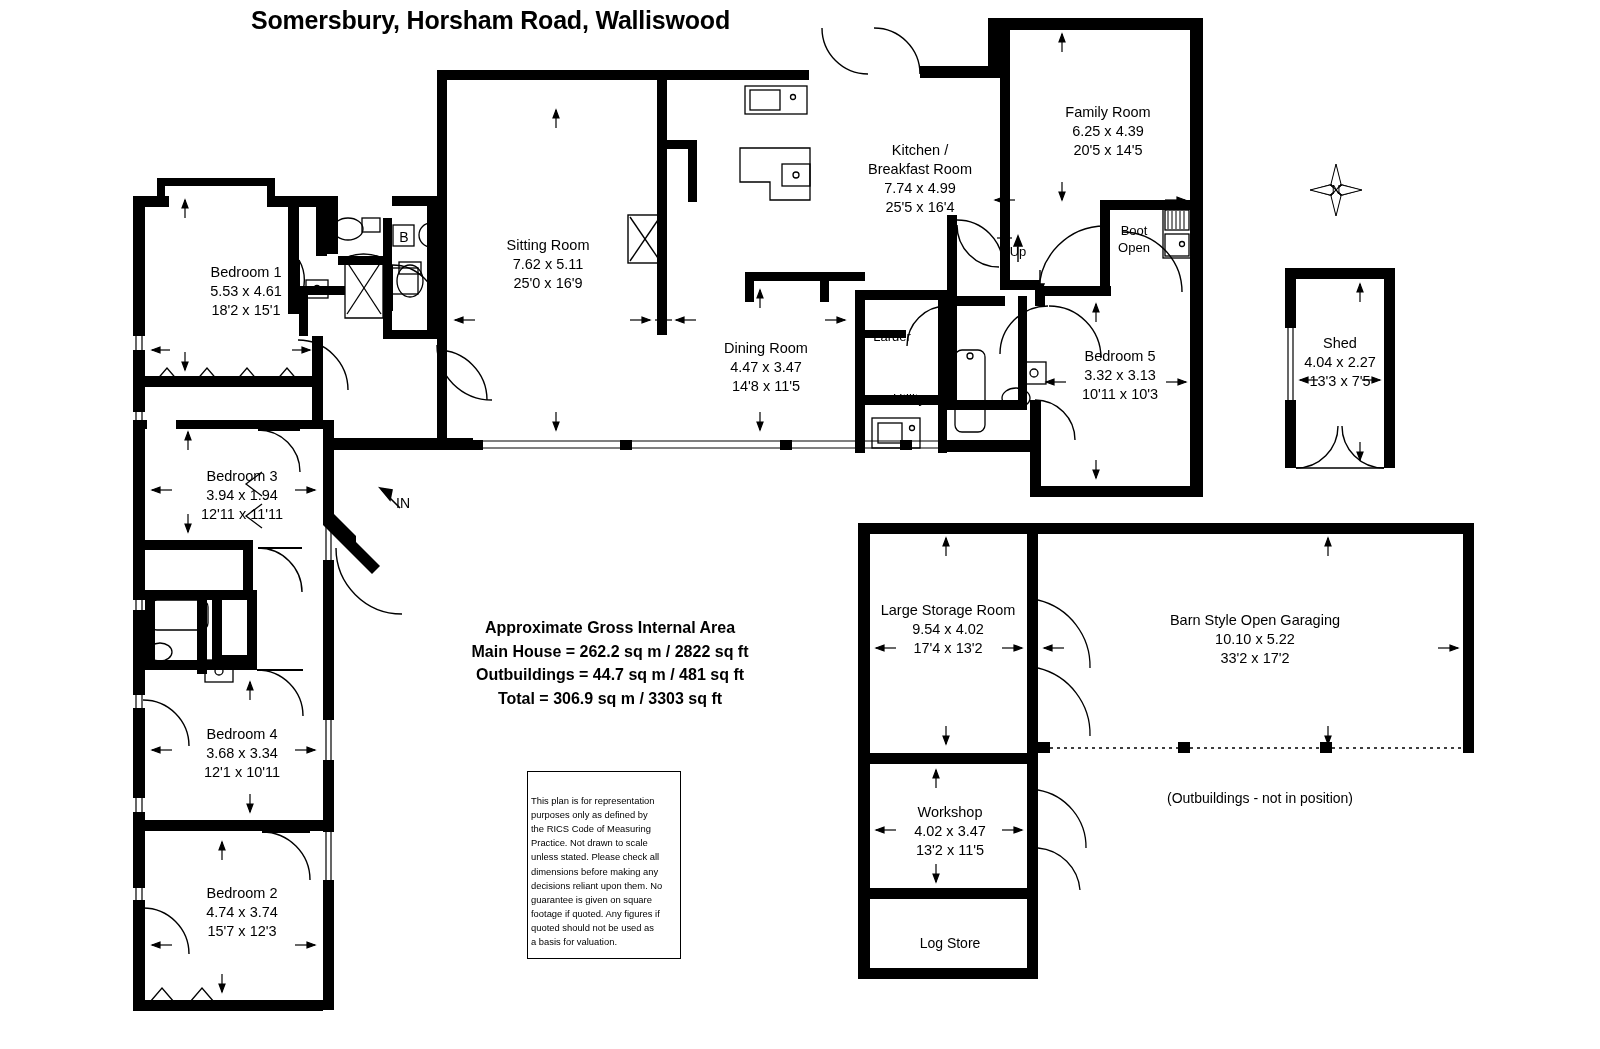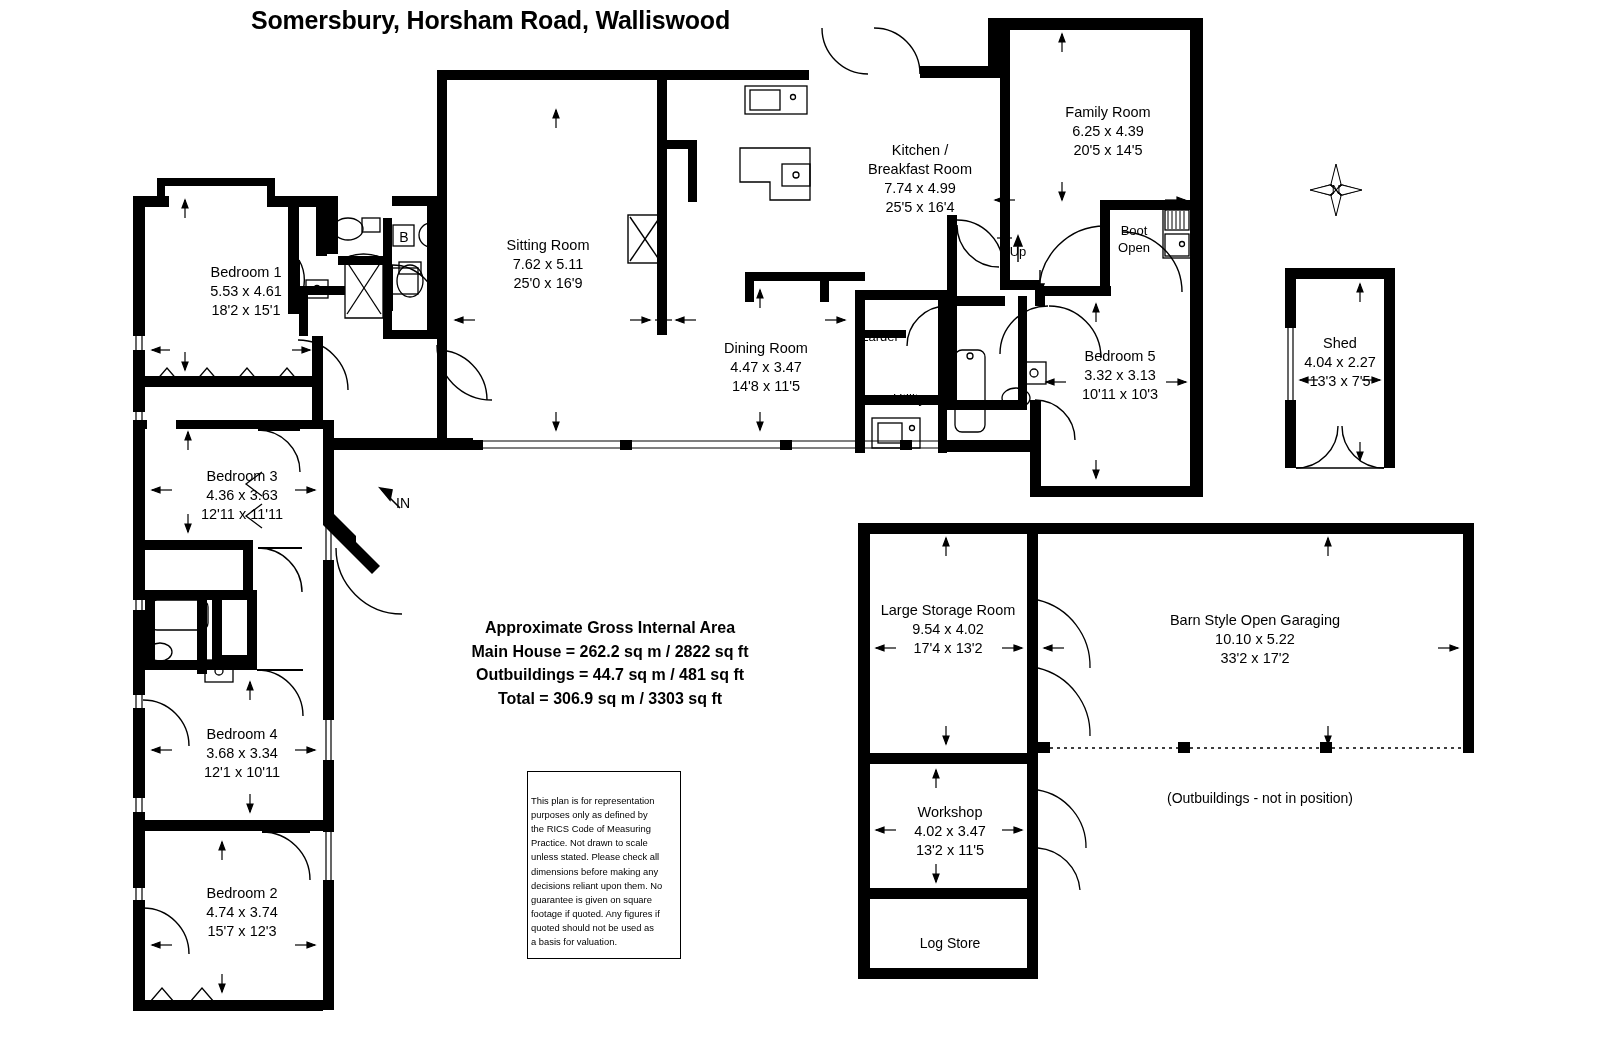--- a/index.html
+++ b/index.html
@@ -533,21 +533,21 @@
 </svg>
 
 <div class="lbl" style="left:176px;top:263px;width:140px;">
   <div class="rname">Bedroom 1</div>
   <div class="rdim">5.53 x 4.61</div>
   <div class="rdim">18'2 x 15'1</div>
 </div>
 
 <div class="lbl" style="left:172px;top:467px;width:140px;">
   <div class="rname">Bedroom 3</div>
-  <div class="rdim">4.36 x 3.63</div>
+  <div class="rdim">3.94 x 1.94</div>
   <div class="rdim">12'11 x 11'11</div>
 </div>
 
 <div class="lbl" style="left:172px;top:725px;width:140px;">
   <div class="rname">Bedroom 4</div>
   <div class="rdim">3.68 x 3.34</div>
   <div class="rdim">12'1 x 10'11</div>
 </div>
 
 <div class="lbl" style="left:172px;top:884px;width:140px;">
@@ -607,21 +607,21 @@
 
 <div class="lbl" style="left:880px;top:803px;width:140px;">
   <div class="rname">Workshop</div>
   <div class="rdim">4.02 x 3.47</div>
   <div class="rdim">13'2 x 11'5</div>
 </div>
 
 <div class="lbl small" style="left:327px;top:437px;width:60px;">Hall</div>
 <div class="lbl small" style="left:383px;top:494px;width:40px;font-size:14px;">IN</div>
 <div class="lbl small" style="left:1000px;top:244px;width:36px;">Up</div>
-<div class="lbl small" style="left:855px;top:329px;width:50px;">Larder</div>
+<div class="lbl small" style="left:855px;top:329px;width:50px;padding-left:12px;">Larder</div>
 <div class="lbl small" style="left:884px;top:391px;width:50px;">Utility</div>
 <div class="lbl small" style="left:1105px;top:223px;width:58px;">
   <div>Boot</div>
   <div>Open</div>
 </div>
 <div class="lbl small" style="left:910px;top:934px;width:80px;font-size:14px;">Log Store</div>
 <div class="lbl small" style="left:394px;top:228px;width:20px;font-size:14px;">B</div>
 <div class="lbl small" style="left:421px;top:228px;width:20px;font-size:14px;">T</div>
 <div class="lbl" style="left:1160px;top:789px;width:200px;font-size:14px;text-align:center;">(Outbuildings - not in position)</div>
 

